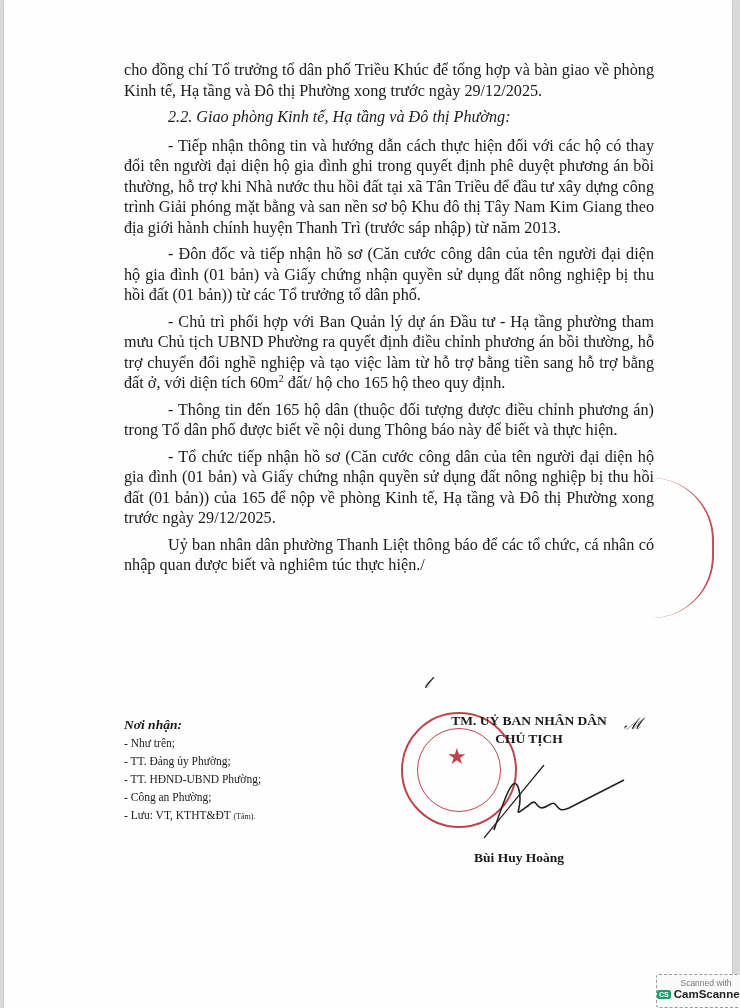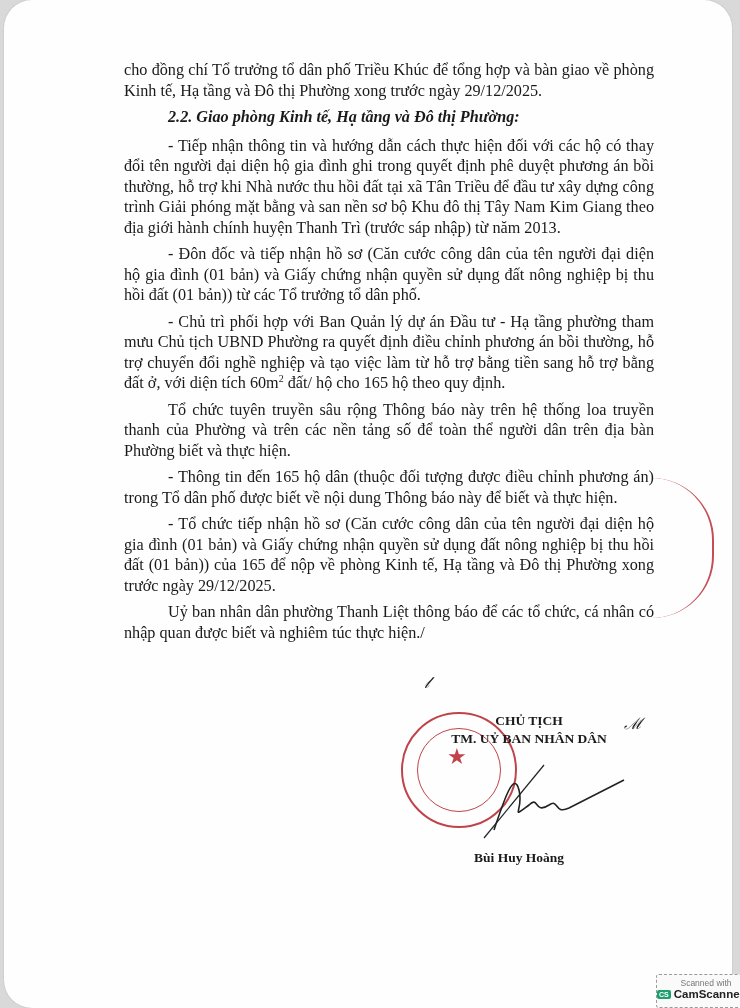--- a/index.html
+++ b/index.html
@@ -6,29 +6,28 @@
   body {
     width: 740px; height: 1008px; overflow: hidden;
     background: #d9d9d9;
     font-family: "Liberation Serif", serif;
     color: #1a1a1a;
   }
   .page {
     position: absolute; left: 4px; top: 0; width: 728px; height: 1008px;
     background: #fefefe;
     box-shadow: 0 0 2px rgba(0,0,0,0.15);
-    border-radius: 28px;
   }
   .text {
     position: absolute; left: 120px; width: 530px;
     font-size: 16.2px; line-height: 20.5px; text-align: justify;
   }
   .para { margin: 0 0 6px 0; }
   .indent { text-indent: 44px; }
-  .heading { font-weight: bold; font-style: italic; text-indent: 44px; margin: 0 0 8px 0; }
+  .heading { font-weight: normal; font-style: italic; text-indent: 44px; margin: 0 0 8px 0; }
   .it { }
   sup { font-size: 10px; line-height: 0; }
 
   .recipients {
     position: absolute; left: 120px; top: 716px; width: 260px;
     font-size: 11.5px; line-height: 18px;
   }
   .recipients .title { font-weight: bold; font-style: italic; font-size: 13.5px; }
   .recipients .small { font-size: 8px; }
 
@@ -71,38 +70,45 @@
 <div class="page">
 
   <div class="text" style="top:60px;">
     <p class="para">cho đồng chí Tổ trưởng tổ dân phố Triều Khúc để tổng hợp và bàn giao về phòng Kinh tế, Hạ tầng và Đô thị Phường xong trước ngày 29/12/2025.</p>
 
     <p class="heading">2.2. Giao phòng Kinh tế, Hạ tầng và Đô thị Phường:</p>
     <p class="para indent">- Tiếp nhận thông tin và hướng dẫn cách thực hiện đối với các hộ có thay đổi tên người đại diện hộ gia đình ghi trong quyết định phê duyệt phương án bồi thường, hỗ trợ khi Nhà nước thu hồi đất tại xã Tân Triều để đầu tư xây dựng công trình Giải phóng mặt bằng và san nền sơ bộ Khu đô thị Tây Nam Kim Giang theo địa giới hành chính huyện Thanh Trì (trước sáp nhập) từ năm 2013.</p>
     <p class="para indent">- Đôn đốc và tiếp nhận hồ sơ (Căn cước công dân của tên người đại diện hộ gia đình (01 bản) và Giấy chứng nhận quyền sử dụng đất nông nghiệp bị thu hồi đất (01 bản)) từ các Tổ trưởng tổ dân phố.</p>
     <p class="para indent"><span>- Chủ trì phối hợp với Ban Quản lý dự án Đầu tư - Hạ tầng phường tham mưu Chủ tịch UBND Phường ra quyết định điều chỉnh phương án bồi thường, hỗ trợ chuyển đổi nghề nghiệp và tạo việc làm từ hỗ trợ bằng tiền sang hỗ trợ bằng đất ở, với diện tích 60m</span><sup>2</sup><span> đất/ hộ cho 165 hộ theo quy định.</span></p>
 
-    <p class="para indent">Tổ chức tuyên truyền sâu rộng Thông báo này trên hệ thống loa truyền thanh của Phường và trên các nền tảng số để toàn thể người dân trên địa bàn Phường biết và thực hiện.</p>
 
     <p class="para indent"><span>- Thông tin đến 165 hộ dân (</span><span class="it">thuộc đối tượng được điều chỉnh phương án</span><span>) trong Tổ dân phố được biết về nội dung Thông báo này để biết và thực hiện.</span></p>
     <p class="para indent"><span>- Tổ chức tiếp nhận hồ sơ (</span><span class="it">Căn cước công dân của tên người đại diện hộ gia đình (01 bản) và Giấy chứng nhận quyền sử dụng đất nông nghiệp bị thu hồi đất (01 bản)</span><span>) của 165 để nộp về phòng Kinh tế, Hạ tầng và Đô thị Phường xong trước ngày 29/12/2025.</span></p>
 
     <p class="para indent">Uỷ ban nhân dân phường Thanh Liệt thông báo để các tổ chức, cá nhân có nhập quan được biết và nghiêm túc thực hiện./</p>
   </div>
 
+  <div class="recipients">
+    <div class="title">Nơi nhận:</div>
+    <div>- Như trên;</div>
+    <div>- TT. Đảng ủy Phường;</div>
+    <div>- TT. HĐND-UBND Phường;</div>
+    <div>- Công an Phường;</div>
+    <div><span>- Lưu: VT, KTHT&amp;ĐT</span> <span class="small">(Tâm).</span></div>
+  </div>
 
   <div class="seal-edge"></div>
 
   <div class="seal">
     <span class="star">★</span>
   </div>
 
   <div class="sign-block">
+    <div>TM. UỶ BAN NHÂN DÂN</div>
     <div>CHỦ TỊCH</div>
-    <div>TM. UỶ BAN NHÂN DÂN</div>
   </div>
 
   <svg class="signature" viewBox="0 0 160 80">
     <path d="M20 70 C30 40, 40 10, 45 30 C50 50, 35 60, 55 45 C65 35, 60 55, 75 45 C85 38, 80 55, 95 48 L150 20" stroke="#222" stroke-width="1.6" fill="none"></path>
     <path d="M10 78 L70 5" stroke="#222" stroke-width="1.2" fill="none"></path>
   </svg>
   <span class="initials" style="left:620px; top:712px; font-size:16px;">ℳ</span>
   <span class="initials" style="left:420px; top:673px; font-size:16px;">𝓁</span>
 
   <div class="signer">Bùi Huy Hoàng</div>

